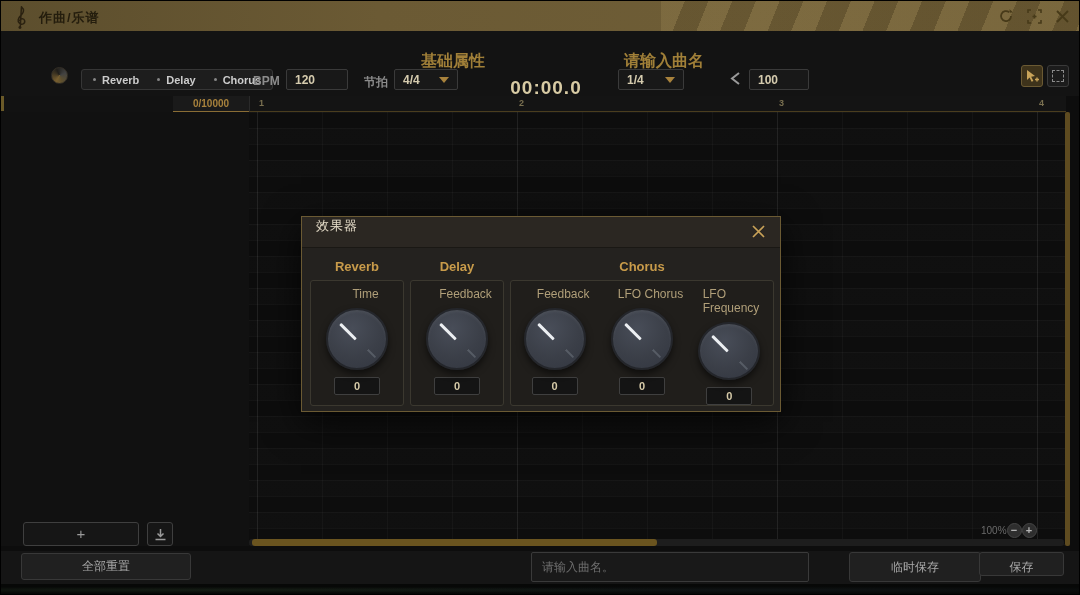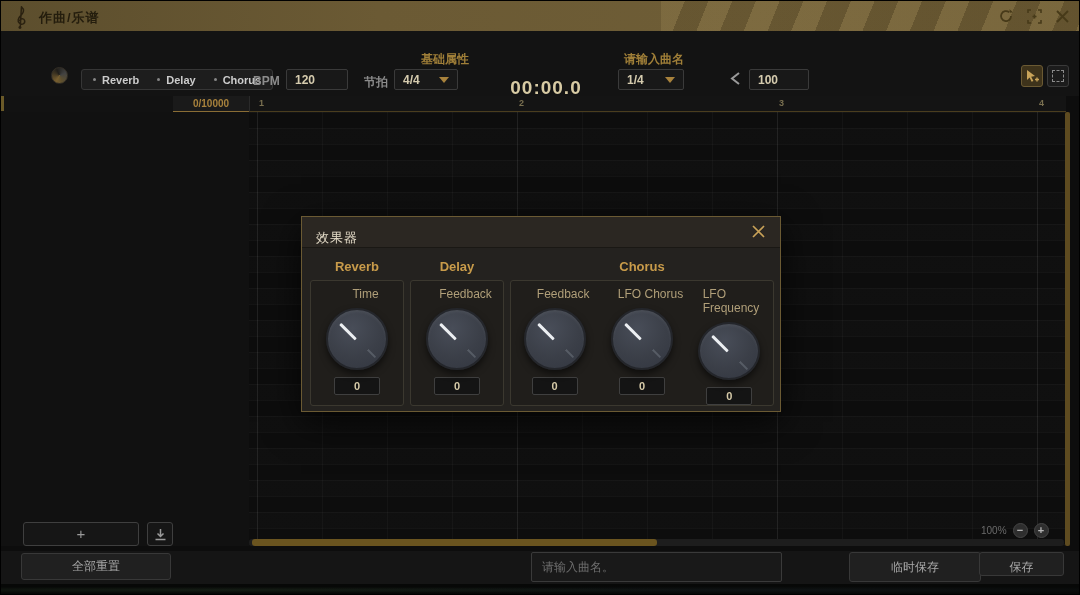--- a/index.html
+++ b/index.html
@@ -35,21 +35,21 @@
   }
   .segmented {
     position:absolute; left:80px; top:38px; height:21px; display:flex; align-items:center;
     background:#1d1d1d; border:1px solid #363636; border-radius:3px; padding:0 2px;
   }
   .seg-item { display:flex; align-items:center; padding:0 9px; height:100%; cursor:pointer; }
   .seg-dot { width:3px; height:3px; border-radius:50%; background:#868686; margin-right:6px; }
   .seg-label { font-size:11px; font-weight:bold; color:#cccccc; }
 
   .tb-label { position:absolute; font-size:12px; font-weight:bold; color:#8c8c8c; }
-  .tb-gold-label { position:absolute; font-size:12px; font-weight:bold; color:#a07f38; }
+  .tb-gold-label { position:absolute; font-size:16px; font-weight:bold; color:#a07f38; }
   .tb-input {
     position:absolute; height:21px; background:#181818; border:1px solid #3a3a3a; border-radius:2px;
     color:#d5cbae; font-size:12px; font-weight:bold; padding:0 8px; font-family:"Liberation Sans",sans-serif;
   }
   .dropdown {
     position:absolute; height:21px; background:#181818; border:1px solid #3a3a3a; border-radius:2px;
     display:flex; align-items:center; justify-content:space-between; padding:0 8px; cursor:pointer;
   }
   .dd-value { font-size:12px; font-weight:bold; color:#d5cbae; }
   .tri-down { width:0; height:0; border-left:5px solid transparent; border-right:5px solid transparent; border-top:6px solid #a8823c; }
@@ -88,21 +88,21 @@
     background-image:
       repeating-linear-gradient(to bottom, rgba(255,255,255,0.030) 0px, rgba(255,255,255,0.030) 1px, transparent 1px, transparent 16px),
       repeating-linear-gradient(to bottom, transparent 0px, transparent 16px, rgba(255,255,255,0.013) 16px, rgba(255,255,255,0.013) 32px),
       repeating-linear-gradient(to right, rgba(255,255,255,0.055) 0px, rgba(255,255,255,0.055) 1px, transparent 1px, transparent 260px),
       repeating-linear-gradient(to right, rgba(255,255,255,0.026) 0px, rgba(255,255,255,0.026) 1px, transparent 1px, transparent 65px);
     background-position:0 0, 0 0, 8px 0, 8px 0;
   }
   .vscroll { position:absolute; left:1064px; top:111px; width:5px; height:434px; background:#14120c; cursor:pointer; }
   .vscroll-thumb { position:absolute; left:0; top:0; width:5px; height:434px; background:#5e4b20; border-radius:2px; }
 
-  .zoom-ctl { position:absolute; left:980px; top:522px; display:flex; align-items:center; gap:6px; }
+  .zoom-ctl { position:absolute; left:980px; top:522px; display:flex; align-items:center; gap:0; }
   .zoom-level { font-size:10px; color:#6a6a6a; }
   .zoom-btn { width:15px; height:15px; border-radius:50%; background:#2e2e2e; border:1px solid #454545;
     color:#b5b5b5; font-size:11px; line-height:12px; text-align:center; cursor:pointer; font-weight:bold; }
 
   .hscroll { position:absolute; left:248px; top:538px; width:815px; height:7px; background:#1d1d1d; border-radius:3px; cursor:pointer; }
   .hscroll-thumb { position:absolute; left:3px; top:0; width:405px; height:7px; background:#6a541f; border-radius:3px; cursor:grab; }
 
   
   .add-track-btn {
     position:absolute; left:22px; top:521px; width:116px; height:24px;
@@ -114,44 +114,44 @@
     background:#161616; border:1px solid #3f3f3f; border-radius:3px;
     display:flex; align-items:center; justify-content:center; cursor:pointer;
   }
 
   
   .bottom-bar { position:absolute; left:0; top:550px; width:1080px; height:33px; background:#151515; }
   .btn {
     position:absolute; background:#202020; border:1px solid #383838; border-radius:3px;
     color:#a8a8a8; font-size:12px; text-align:center; cursor:pointer;
   }
-  .reset-btn { left:20px; top:2px; width:150px; height:27px; line-height:25px; }
+  .reset-btn { left:20px; top:2px; width:170px; height:27px; line-height:25px; }
   .song-input {
-    position:absolute; left:530px; top:1px; width:251px; height:30px;
+    position:absolute; left:530px; top:1px; width:278px; height:30px;
     background:#191919; border:1px solid #3a3a3a; border-radius:2px;
     color:#fca5a5; font-size:12px; padding:4px 10px; font-family:"Liberation Sans",sans-serif;
   }
   .song-input::placeholder { color:#6e6e6e; }
   .tempsave-btn { left:848px; top:1px; width:132px; height:30px; line-height:28px; }
   .save-btn { left:978px; top:1px; width:85px; height:24px; line-height:28px; }
   .window-bottom {
     position:absolute; left:0; top:583px; width:1080px; height:12px;
     background:radial-gradient(ellipse at 20% 50%, rgba(60,90,60,0.25), transparent 40%),
                radial-gradient(ellipse at 70% 50%, rgba(50,70,80,0.18), transparent 45%),
                #070807;
   }
 
   
   .dialog {
     position:absolute; left:300px; top:215px; width:480px; height:196px;
     background:#24221f; border:1px solid #6b5a33; box-shadow:0 10px 35px rgba(0,0,0,0.75);
   }
   .dialog-header {
     position:absolute; left:0; top:0; width:100%; height:31px; background:#2b2722;
-    border-bottom:1px solid #1a1814; display:flex; align-items:flex-end;
+    border-bottom:1px solid #1a1814; display:flex; align-items:flex-start;
   }
   .dialog-title { margin-left:14px; font-size:13px; color:#e5dcc8; letter-spacing:1px; }
   .dialog-close { position:absolute; right:12px; top:7px; width:17px; height:17px; cursor:pointer; }
   .section-label { position:absolute; top:42px; font-size:13px; font-weight:bold; color:#c89b4a; text-align:center; }
   .group-box { position:absolute; top:63px; height:126px; border:1px solid #3b382f; border-radius:3px; background:rgba(0,0,0,0.10); display:flex; }
   .knob-col { width:88px; display:flex; flex-direction:column; align-items:center; }
   .param-label { margin-top:6px; font-size:12px; color:#b09f79;margin-left:17px; }
   .knob {
     position:relative; margin-top:7px; width:62px; height:62px; border-radius:50%; cursor:pointer;
     background:radial-gradient(circle at 42% 32%, #484d58 0%, #3b3f48 55%, #323640 100%);

